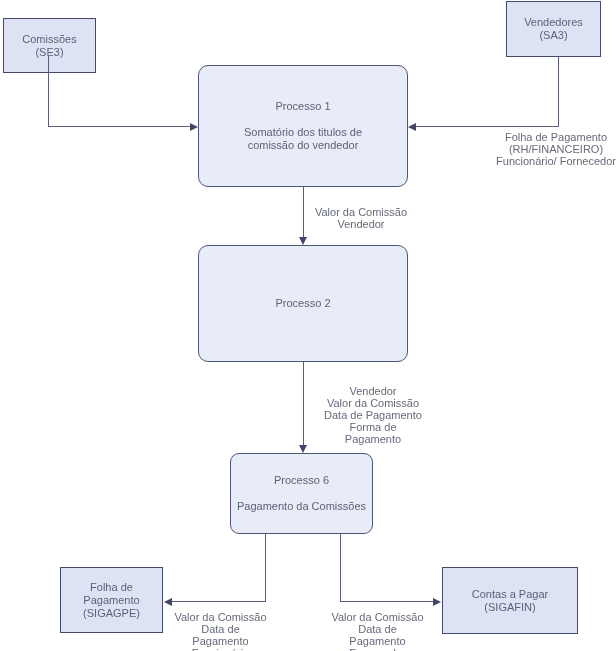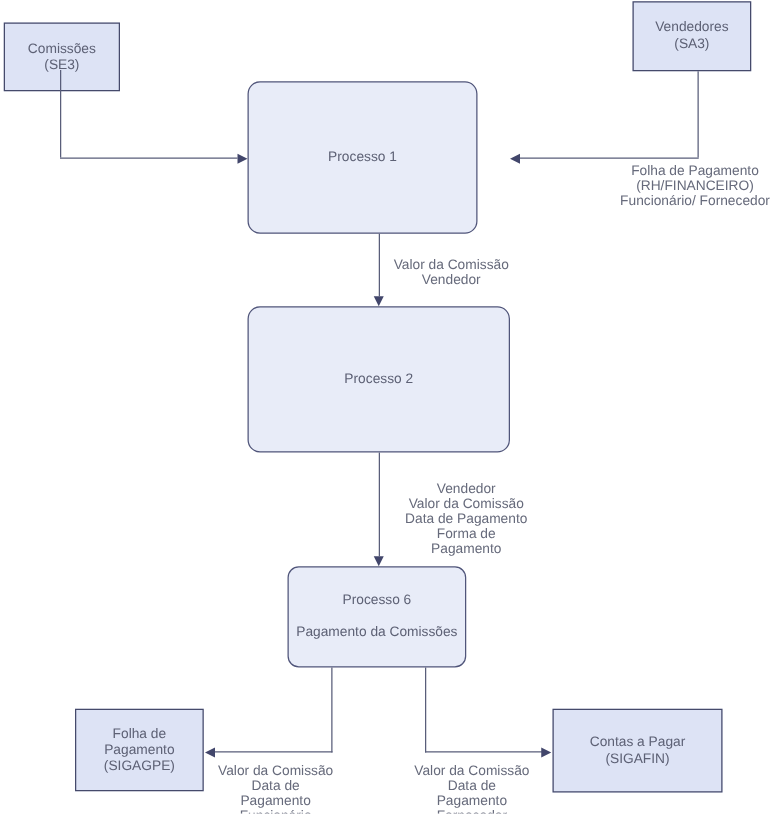--- a/index.html
+++ b/index.html
@@ -75,22 +75,24 @@
   <div class="ebox" style="left:3px; top:1px; width:93px; height:55px;margin-top:17px;">
     <span>Comissões
 (SE3)</span>
   </div>
 
   <div class="ebox" style="left:506px; top:1px; width:95px; height:56px;">
     <span>Vendedores
 (SA3)</span>
   </div>
 
-  <div class="pbox" style="left:198px; top:65px; width:184px; height:122px;">
+  <div class="pbox" style="left:198px; top:65px; width:210px; height:122px;">
     <div class="ptitle">Processo 1</div>
+    <div class="pbody">Somatório dos titulos de
+comissão do vendedor</div>
   </div>
 
   <div class="pbox" style="left:198px; top:245px; width:210px; height:117px;">
     <div class="ptitle">Processo 2</div>
   </div>
 
   <div class="pbox" style="left:230px; top:453px; width:143px; height:81px; border-radius:9px;">
     <div class="ptitle">Processo 6</div>
     <div class="pbody">Pagamento da Comissões</div>
   </div>

